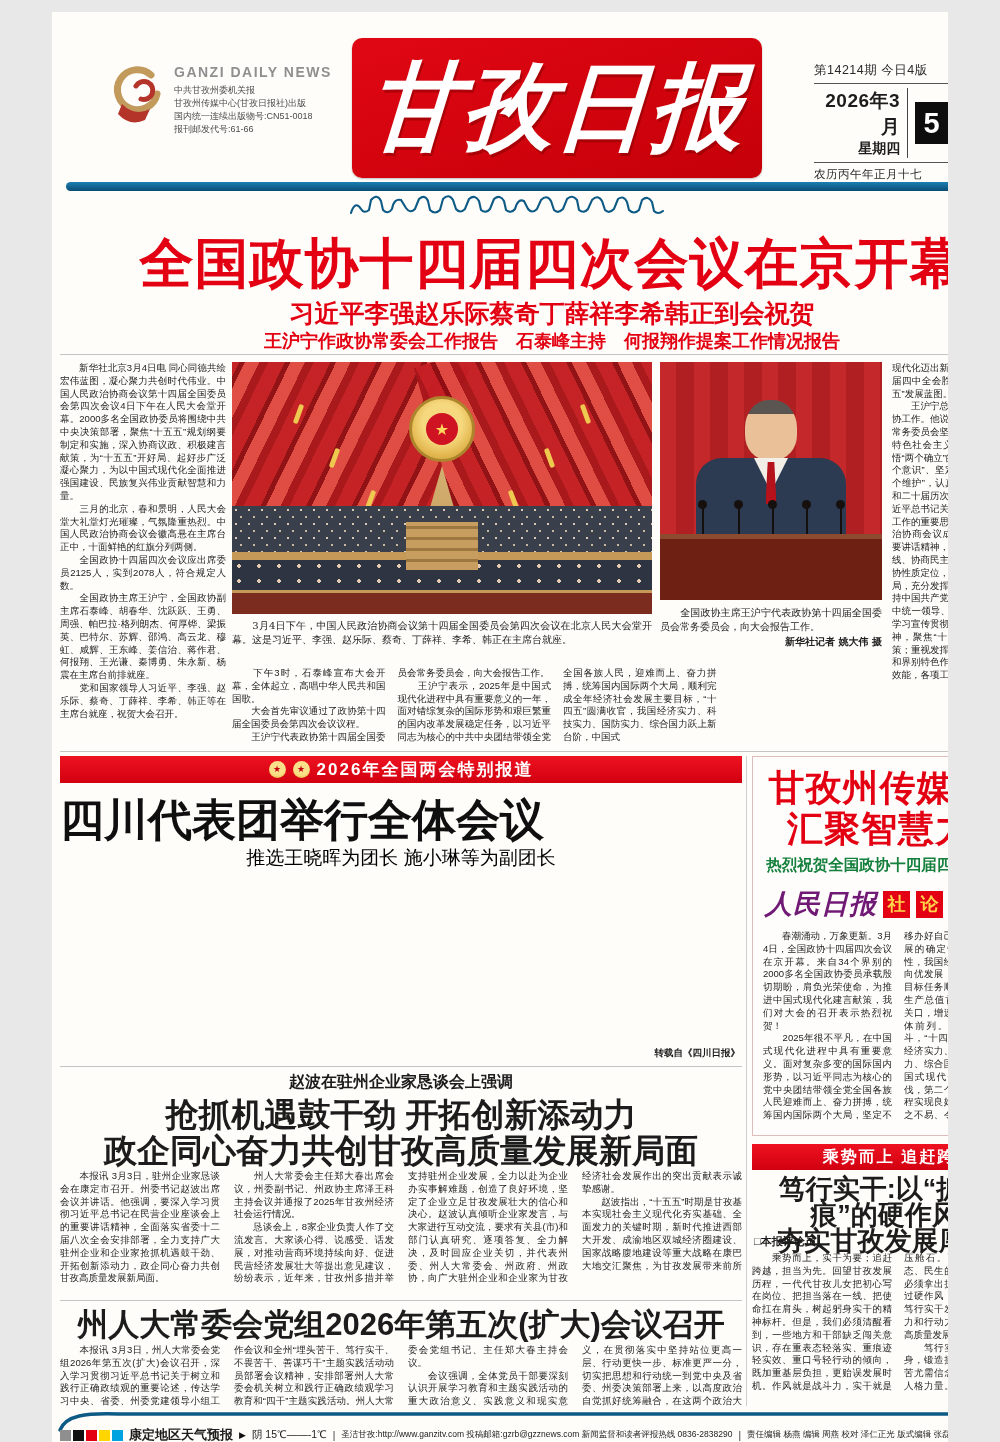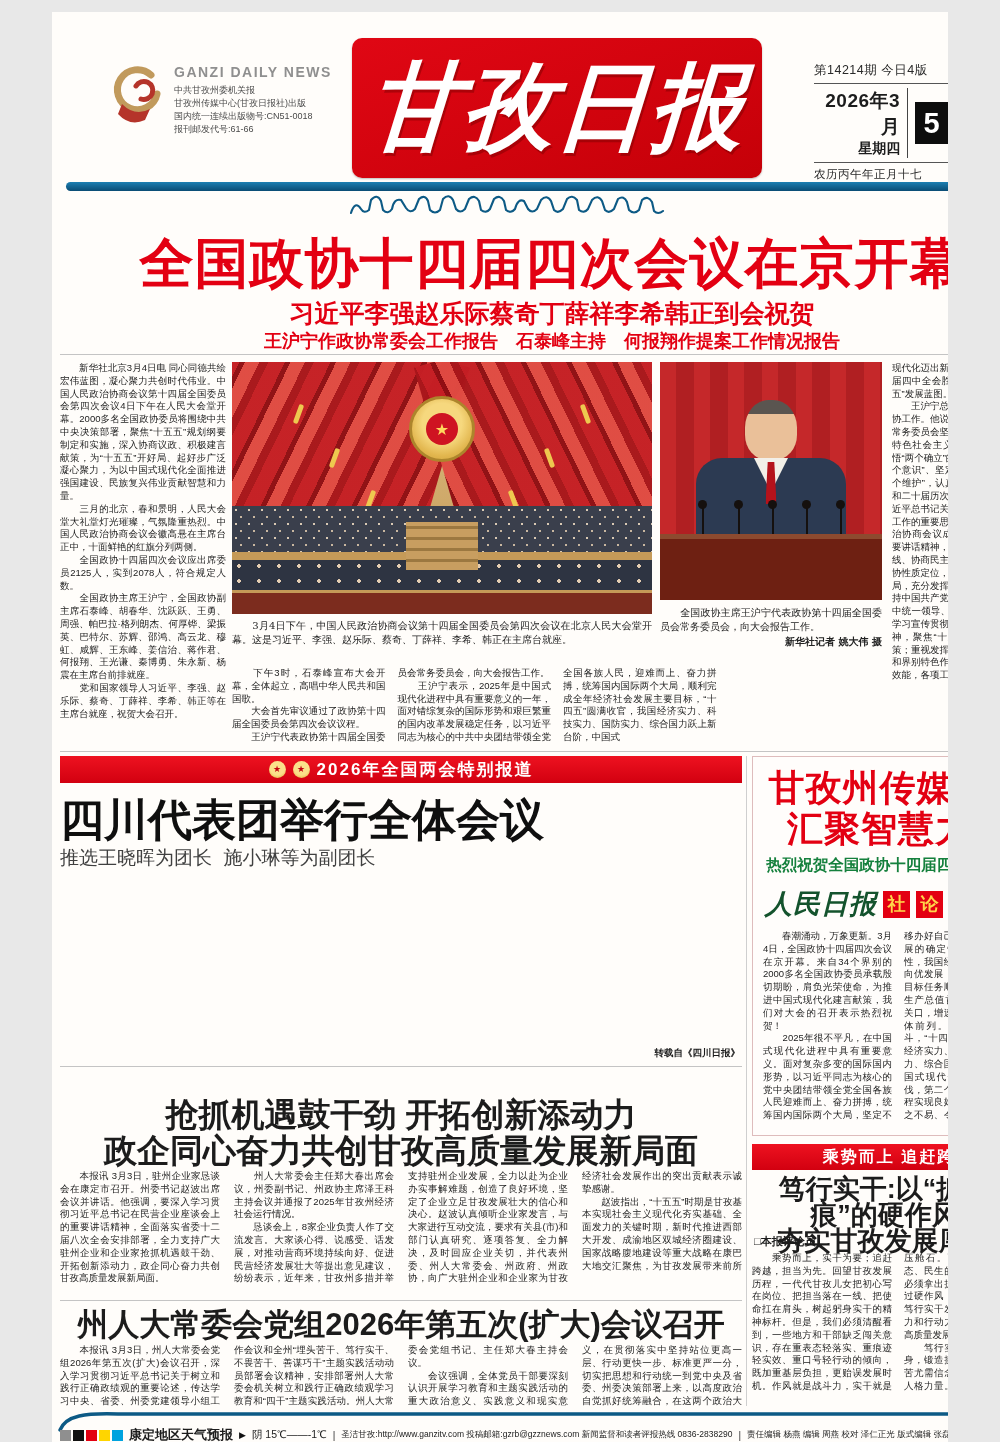--- a/index.html
+++ b/index.html
@@ -126,41 +126,41 @@
   
   .ts-banner { left:8px; top:744px; width:682px; height:27px; background:linear-gradient(180deg,#ee1220,#d20010);
     display:flex; align-items:center; justify-content:center; gap:7px; }
   .ts-banner .txt { color:#fff; font-weight:900; font-size:17px; letter-spacing:2px; }
   .emblem-mini { width:17px; height:17px; border-radius:50%;
     background:radial-gradient(circle at 50% 40%, #fbe08a 0 55%, #d9a520 100%);
     color:#c40010; font-size:9px; line-height:17px; text-align:center; }
 
   
   .sc-headline { left:8px; top:779px; width:682px; font-size:44px; font-weight:900; color:#0f0f0f; white-space:nowrap; }
-  .sc-subhead  { left:8px; top:833px; width:682px; text-align:left; font-size:19px; color:#404040;font-family:Liberation Mono, monospace; }
+  .sc-subhead  { left:8px; top:833px; width:682px; text-align:center; font-size:19px; color:#000000; }
   .sc-body { left:8px; top:864px; width:682px; height:184px; column-count:4; column-gap:14px; column-fill:auto; }
   .sc-credit { position:absolute; right:2px; bottom:0; font-size:9.5px; font-weight:bold; background:#fffdfa; padding-left:4px; }
 
   
   .qz-kicker { left:8px; top:1060px; width:682px; text-align:center; font-size:16px; font-weight:bold; }
   .qz-h1 { left:8px; top:1081px; width:682px; text-align:center; font-size:33px; font-weight:900; white-space:nowrap; }
   .qz-h2 { left:8px; top:1117px; width:682px; text-align:center; font-size:33px; font-weight:900; white-space:nowrap; }
   .qz-body { left:8px; top:1158px; width:682px; height:126px; column-count:4; column-gap:14px; column-fill:auto; }
 
   
   .rd-headline { left:8px; top:1292px; width:682px; text-align:center; font-size:31px; font-weight:900; white-space:nowrap; }
   .rd-body { left:8px; top:1332px; width:682px; height:66px; column-count:4; column-gap:14px; column-fill:auto; }
 
   
   .edit-box { left:700px; top:744px; width:292px; height:380px; background:#fffdfb;
     border:1px solid #debcbc; padding:10px 10px 8px; }
   .ed-h { text-align:center; font-size:36px; font-weight:900; color:#e30012; line-height:41px; letter-spacing:1px; }
   .ed-sub { text-align:center; font-size:15.5px; font-weight:bold; color:#15803d; margin-top:6px; white-space:nowrap; }
   .ed-logo { display:flex; align-items:center; gap:6px; margin:10px 0 8px 2px; }
-  .ed-paper { font-family:"DejaVu Serif", serif; font-style:italic; font-weight:900; color:#14532d; font-size:27px; letter-spacing:1px; }
+  .ed-paper { font-family:"DejaVu Serif", serif; font-style:italic; font-weight:900; color:#701a75; font-size:27px; letter-spacing:1px; }
   .ed-tag { width:27px; height:27px; background:#e30012; color:#ffd54a; font-size:18px; font-weight:900;
     display:flex; align-items:center; justify-content:center; }
   .ed-body { height:198px; column-count:2; column-gap:12px; column-fill:auto; }
 
   
   .cs-banner { left:700px; top:1132px; width:292px; height:26px; background:linear-gradient(180deg,#ee1220,#d20010);
     color:#fff; font-weight:900; font-size:16px; letter-spacing:2px; display:flex; align-items:center; justify-content:center; }
   .cs-h { left:700px; top:1164px; width:292px; text-align:center; font-size:27px; font-weight:900; line-height:26px; }
   .cs-byline { left:702px; top:1222px; font-size:11px; font-weight:bold; }
   .cs-body { left:700px; top:1240px; width:292px; height:152px; column-count:2; column-gap:12px; column-fill:auto; }
@@ -299,20 +299,21 @@
 　　会议推选王晓晖为四川代表团团长，施小琳、廖建宇、董卫民、王雁飞、罗强、杨兴平、何延政为副团长。
 　　会议审议了十四届全国人大四次会议大会主席团和秘书长名单草案、大会议程草案，传达了大会有关要求。
 　　王晓晖在讲话中指出，十四届全国人大四次会议是在“十五五”开局起步、全面建设社会主义现代化国家迈入关键阶段召开的一次十分重要的大会，是党和国家政治生活中的一件大事。开好这次大会，对于鼓舞和动员全国各族人民更加紧密地团结在以习近平同志为核心的党中央周围，坚定信心、提振精神，共同谋划好未来五年经济社会发展，扎实做好今年各项工作，确保“十五五”开好局、起好步，具有十分重要的意义。
 　　王晓晖强调，这次大会时间紧、任务重，对四川代表团各位代表履职尽责提出了更高要求。大家要切实提高政治站位，进一步增强责任感使命感，更加深刻领悟“两个确立”的决定性意义，增强“四个意识”、坚定“四个自信”、做到“两个维护”，不断提高政治判断力、政治领悟力、政治执行力，坚决把思想和行动统一到党中央确定的大会指导思想、部署要求上来，确保大会顺利进行、圆满成功。要强化依法履职的使命担当，切实肩负起全省人民的重托，坚持为人民用权、为人民履职、为人民服务，依法履行宪法和法律赋予的职责，心系国计民生，充分发扬民主，坚持求真务实，以主人翁精神认真审议好大会的各项报告和议案；紧密围绕推动四川“十五五”良好开局，积极主动提出更多既符合国家战略布局、又切合四川发展需要的高质量议案建议，争取国家层面的重视和支持。要增强纪律规矩意识，把严实要求贯穿大会全过程，认真落实中央八项规定精神，把会风会纪要求不折不扣落实好，以好的纪律确保会风严谨、会纪严肃。要积极宣传和推介四川，更好展现代表团良好形象，切实讲好四川故事、发出四川声音，充分反映四川牢记领袖嘱托、矢志感恩奋进的具体行动，充分展示四川凝心聚力推进高质量发展的实际成效，全方位介绍四川发展的坚实基础和广阔前景，为四川现代化建设营造良好舆论氛围。</div>
   <div class="abs sc-credit" style="left:8px; top:864px; width:682px; height:184px; pointer-events:none;">
     <span class="sc-credit">转载自《四川日报》</span>
   </div>
 
   <div class="abs hr" style="left:8px; top:1054px; width:682px;"></div>
 
+  <div class="abs qz-kicker">赵波在驻州企业家恳谈会上强调</div>
   <div class="abs qz-h1">抢抓机遇鼓干劲 开拓创新添动力</div>
   <div class="abs qz-h2">政企同心奋力共创甘孜高质量发展新局面</div>
   <div class="abs qz-body body-text dense">　　本报讯 3月3日，驻州企业家恳谈会在康定市召开。州委书记赵波出席会议并讲话。他强调，要深入学习贯彻习近平总书记在民营企业座谈会上的重要讲话精神，全面落实省委十二届八次全会安排部署，全力支持广大驻州企业和企业家抢抓机遇鼓干劲、开拓创新添动力，政企同心奋力共创甘孜高质量发展新局面。
 　　州人大常委会主任郑大春出席会议，州委副书记、州政协主席泽王科主持会议并通报了2025年甘孜州经济社会运行情况。
 　　恳谈会上，8家企业负责人作了交流发言。大家谈心得、说感受、话发展，对推动营商环境持续向好、促进民营经济发展壮大等提出意见建议，纷纷表示，近年来，甘孜州多措并举支持驻州企业发展，全力以赴为企业办实事解难题，创造了良好环境，坚定了企业立足甘孜发展壮大的信心和决心。赵波认真倾听企业家发言，与大家进行互动交流，要求有关县(市)和部门认真研究、逐项答复、全力解决，及时回应企业关切，并代表州委、州人大常委会、州政府、州政协，向广大驻州企业和企业家为甘孜经济社会发展作出的突出贡献表示诚挚感谢。
 　　赵波指出，“十五五”时期是甘孜基本实现社会主义现代化夯实基础、全面发力的关键时期，新时代推进西部大开发、成渝地区双城经济圈建设、国家战略腹地建设等重大战略在康巴大地交汇聚焦，为甘孜发展带来前所未有的战略牵引力、发展支撑力和政策推动力。(下转第四版)</div>
 
   <div class="abs hr" style="left:8px; top:1288px; width:682px;"></div>
 
   <div class="abs rd-headline">州人大常委会党组2026年第五次(扩大)会议召开</div>

